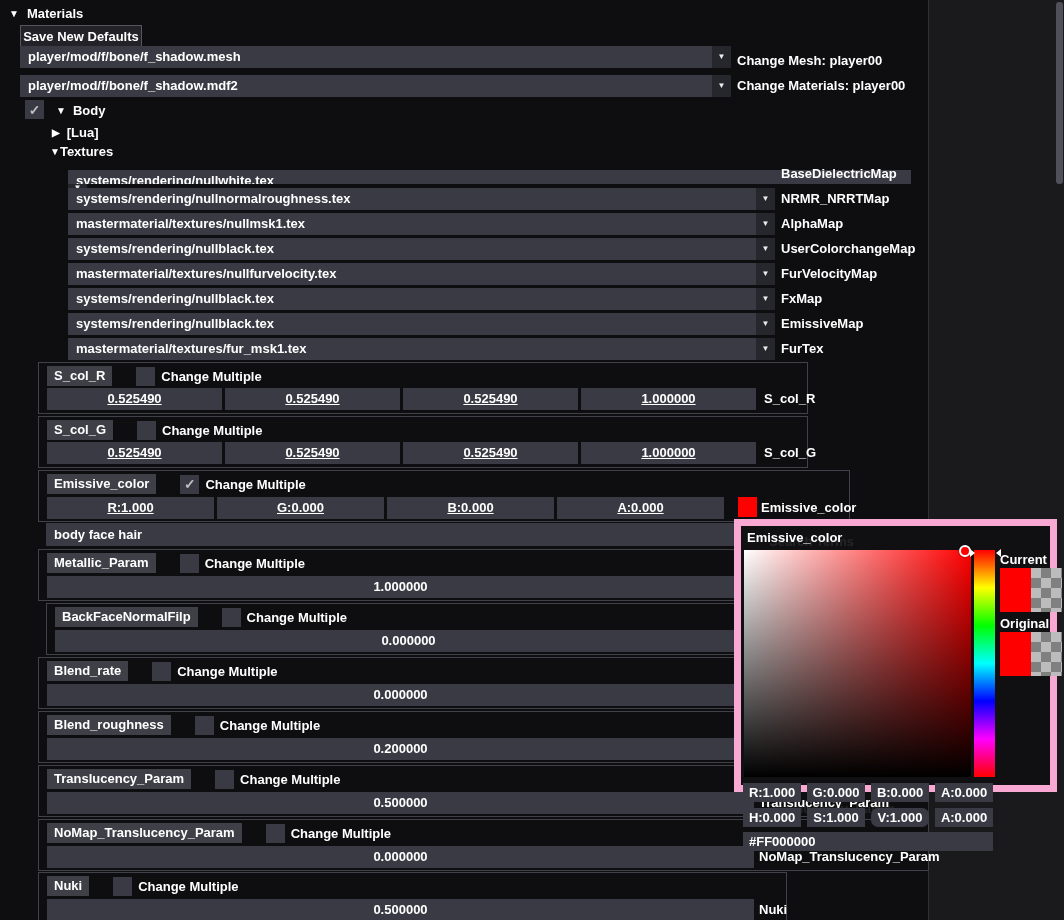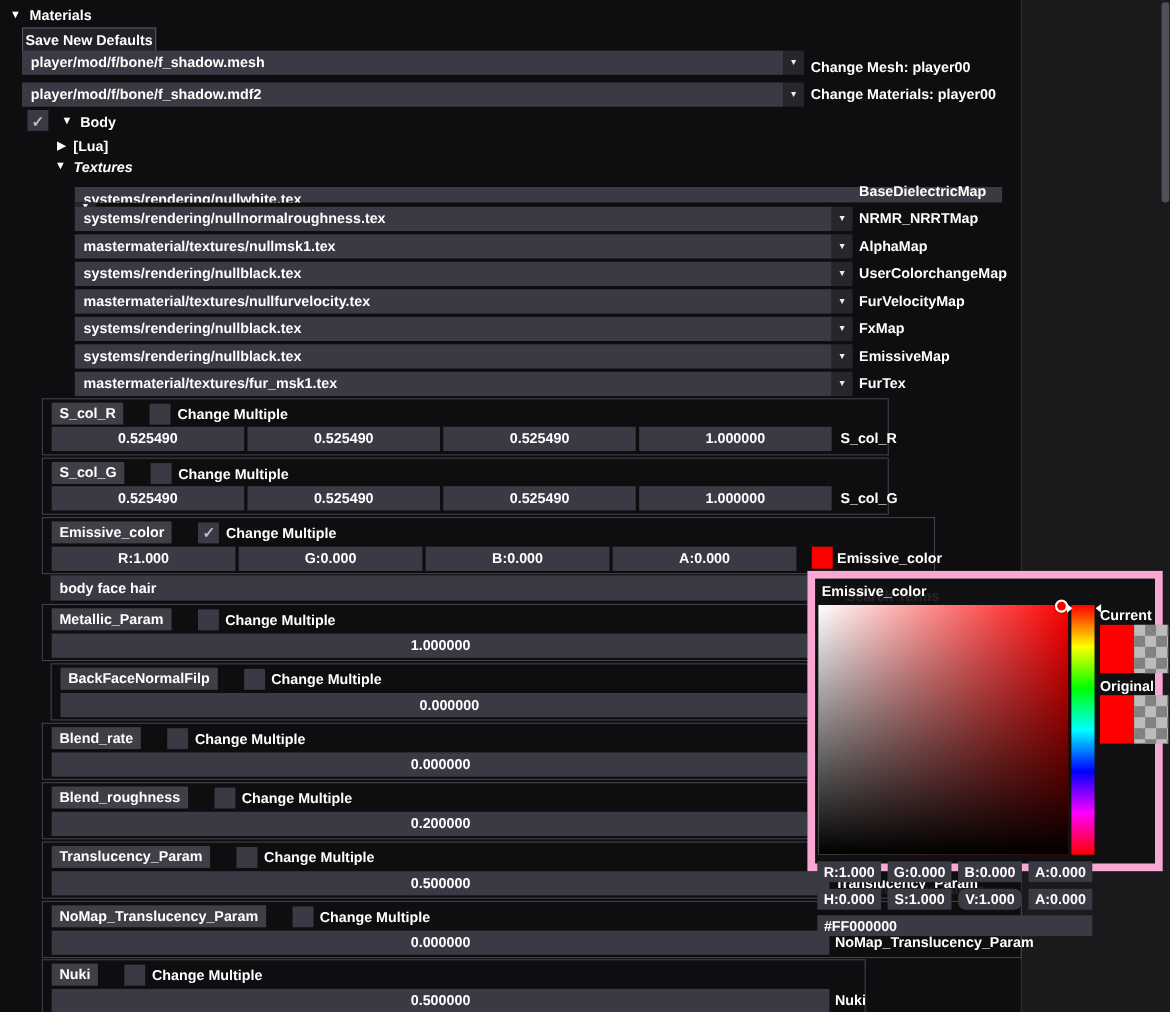--- a/index.html
+++ b/index.html
@@ -27,21 +27,21 @@
   .side-label { line-height:22px; white-space:nowrap; }
   .section { position:absolute; border:1px solid #41414a; }
   .chip-row { position:absolute; left:8px; top:3px; height:20px; display:flex; align-items:center; }
   .chip { background:#3f3f48; padding:2px 7px 3px 7px; white-space:nowrap; }
   .checkbox {
     width:19px; height:19px; background:#3a3a44; margin-left:24px;
     display:flex; align-items:center; justify-content:center;
     color:#bcbcc4; font-size:14px; font-weight:700;
   }
   .chip-row .cm-label { margin-left:6px; white-space:nowrap; }
-  .fields-row { position:absolute; display:flex; gap:3px; }
+  .fields-row { position:absolute; display:flex; gap:3px;text-decoration:underline; }
   .fields-row .field { flex:1; }
   .checker {
     background-color:#bcbcbc;
     background-image:
       linear-gradient(45deg,#808080 25%,transparent 25%,transparent 75%,#808080 75%),
       linear-gradient(45deg,#808080 25%,transparent 25%,transparent 75%,#808080 75%);
     background-size:20px 20px;
     background-position:0 0,10px 10px;
   }
   #picker {
@@ -120,21 +120,21 @@
     <span style="margin-left:7px;">Body</span>
   </div>
 
   <div class="abs row-line" style="left:52px; top:124px; height:17px;">
     <span class="tree-arrow">▶</span>
     <span style="margin-left:7px;">[Lua]</span>
   </div>
 
   <div class="abs row-line" style="left:50px; top:143px; height:17px;">
     <span class="tree-arrow">▼</span>
-    <span style="margin-left:7px;font-style:italic;">Textures</span>
+    <span style="">Textures</span>
   </div>
 
   <div id="texture-rows">
       <div class="abs combo" style="left: 68px; top: 170px; width: 843px; flex-direction: column;">
         <div class="preview">systems/rendering/nullwhite.tex</div>
         <div class="arrow-btn">
           <span>▼</span>
         </div>
       </div>
       <div class="abs side-label" style="left: 781px; top: 163px;">BaseDielectricMap</div>

